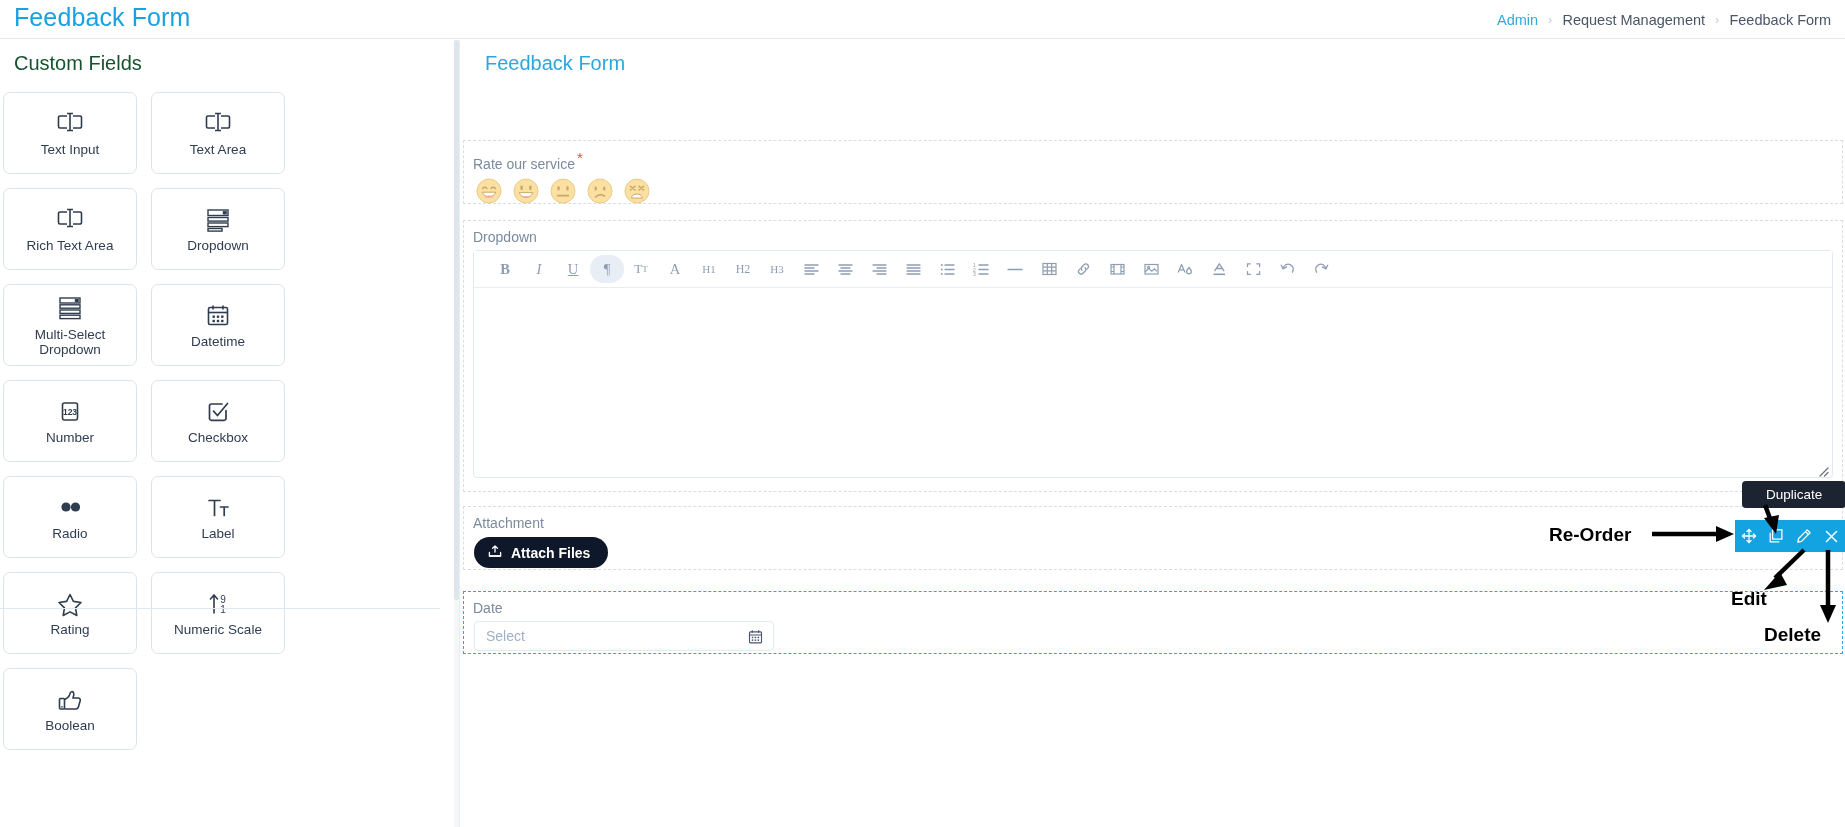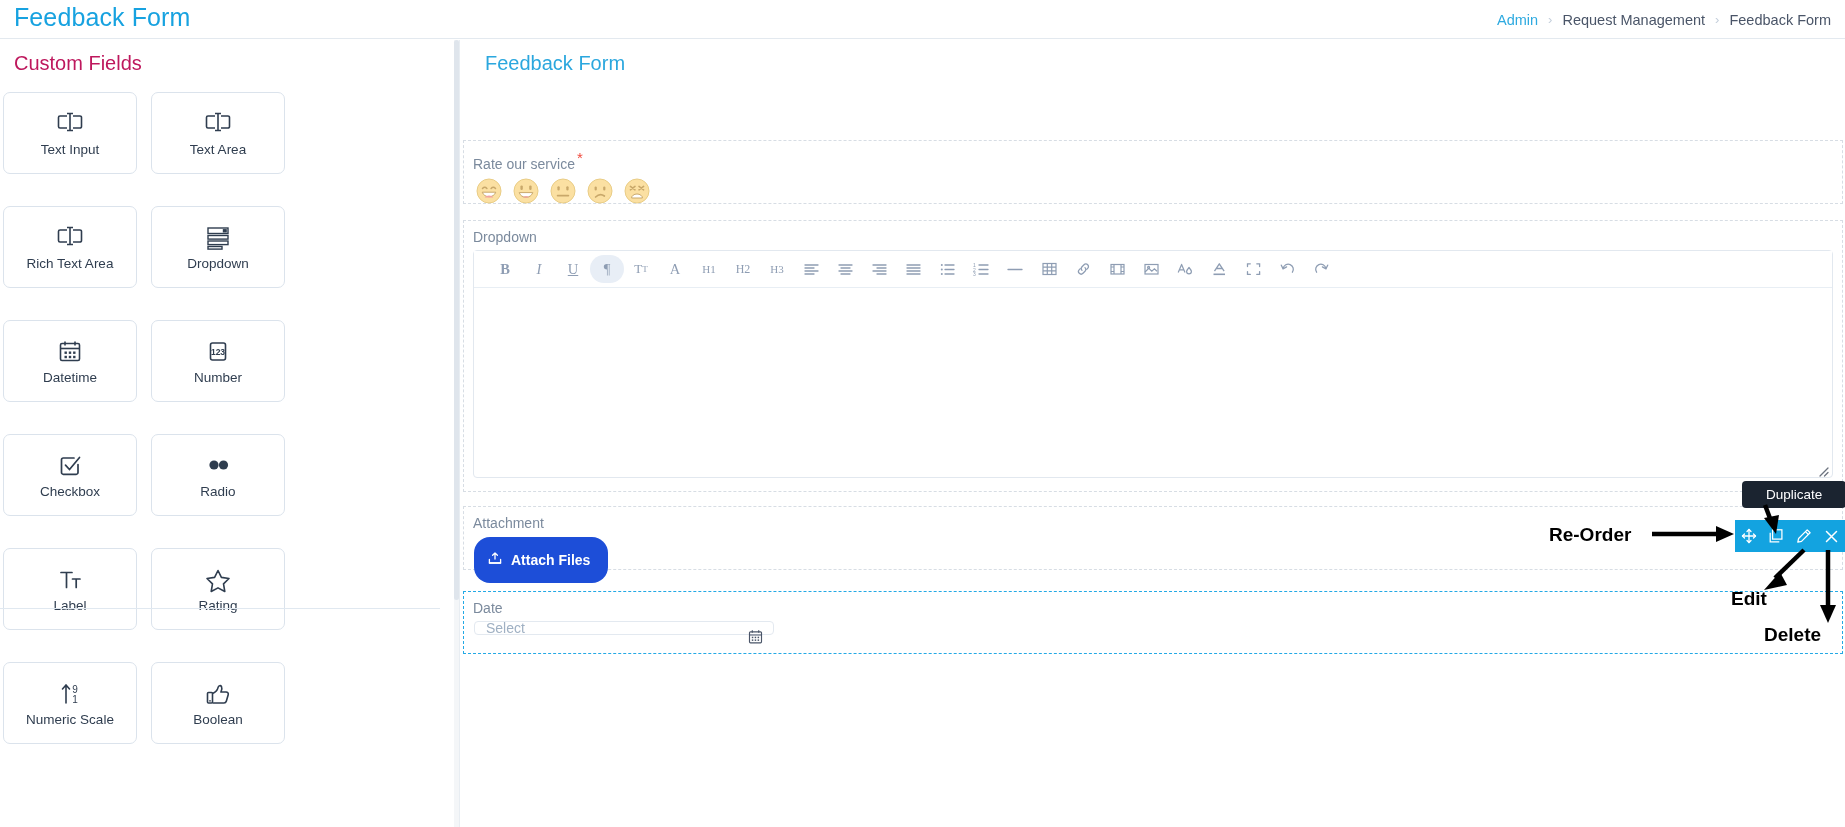--- a/index.html
+++ b/index.html
@@ -42,29 +42,29 @@
   .left-scroll-track {
     position:absolute; right:0px; top:0; width:5px; height:787px;
     background:#f4f6f8;
   }
   .left-scroll-thumb {
     position:absolute; right:0px; top:0; width:5px; height:560px;
     background:#dfe5ec; border-radius:3px;
   }
   .panel-title {
     position: absolute; left: 14px; top: 12px;
-    font-size: 20px; color: #be185d; font-weight: 400;
+    font-size: 20px; color: #14532d; font-weight: 400;
   }
   .field-grid {
     position: absolute; left: 3px; top: 52px;
     width: 430px;
     display: flex; flex-wrap: wrap; gap: 0px;
   }
   .field-card {
-    width: 134px; height: 82px; margin: 0 14px 32px 0;
+    width: 134px; height: 82px; margin: 0 14px 14px 0;
     border: 1px solid #dbe3ec; border-radius: 7px;
     background: #fff;
     display: flex; flex-direction: column;
     align-items: center; justify-content: center;
     cursor: grab;
   }
   .field-card .ficon {
     height: 30px; display: flex; align-items: center; justify-content: center;
     margin-bottom: 3px;
   }
@@ -129,31 +129,31 @@
   .rte-body { height: 190px; }
   .rte-resize {
     position: absolute; right: 3px; bottom: 2px; width: 12px; height: 12px;
     color: #6d7480;
   }
 
   
   #sec-attach { top: 466px; height: 64px; }
   .attach-btn {
     margin: 6px 0 4px 10px;
-    height: 46px; padding: 0 18px 0 13px;
-    background: #1d4ed8; border: none; border-radius: 16px;
+    height: 31px; padding: 0 18px 0 13px;
+    background: #0f172a; border: none; border-radius: 16px;
     color: #ffffff; font-size: 14px; font-weight: bold;
     display: inline-flex; align-items: center; gap: 8px;
     cursor: pointer;
   }
 
   
   #sec-date { top: 551px; height: 63px; }
   .date-input-wrap {
-    margin: 5px 0 0 10px; width: 300px; height: 14px;
+    margin: 5px 0 0 10px; width: 300px; height: 30px;
     border: 1px solid #e3e9f0; border-radius: 4px;
     display: flex; align-items: center; position: relative;
     background: #fff; cursor: text;
   }
   .date-input-wrap .ph { font-size: 14px; color: #9fb0c3; padding-left: 11px; }
   .date-cal-icon { position: absolute; right: 10px; top: 7px; color: #4a5568; }
 
   
   .action-bar {
     position: absolute; left: 1735px; top: 520px;
@@ -242,20 +242,32 @@
           <rect x="5" y="3" width="20" height="5.5"></rect>
           <rect x="20.5" y="4.8" width="2.6" height="2" fill="#2f3d4f"></rect>
           <rect x="5" y="10.5" width="20" height="3.6"></rect>
           <rect x="5" y="16" width="20" height="3.6"></rect>
           <rect x="5" y="21.5" width="14" height="2.6"></rect>
         </svg>
       </span>
       <span class="flabel">Dropdown</span>
     </div>
 
+    <div class="field-card">
+      <span class="ficon">
+        <svg width="30" height="26" viewBox="0 0 30 26" fill="none" stroke="#2f3d4f" stroke-width="1.4">
+          <rect x="5" y="2" width="20" height="5"></rect>
+          <rect x="20.5" y="3.6" width="2.6" height="1.9" fill="#2f3d4f"></rect>
+          <rect x="5" y="8.8" width="20" height="3.4"></rect>
+          <rect x="5" y="14" width="20" height="3.4"></rect>
+          <rect x="5" y="19.2" width="20" height="3.4"></rect>
+        </svg>
+      </span>
+      <span class="flabel">Multi-Select Dropdown</span>
+    </div>
 
     <div class="field-card">
       <span class="ficon">
         <svg width="30" height="26" viewBox="0 0 30 26" fill="none" stroke="#2f3d4f" stroke-width="1.6">
           <rect x="5.5" y="4.5" width="19" height="17" rx="1.5"></rect>
           <path d="M5.5 9.5 h19"></path>
           <path d="M10 2.5 v4 M20 2.5 v4"></path>
           <rect x="9.5" y="12.5" width="2.4" height="2.4" fill="#2f3d4f" stroke="none"></rect>
           <rect x="13.8" y="12.5" width="2.4" height="2.4" fill="#2f3d4f" stroke="none"></rect>
           <rect x="18.1" y="12.5" width="2.4" height="2.4" fill="#2f3d4f" stroke="none"></rect>

